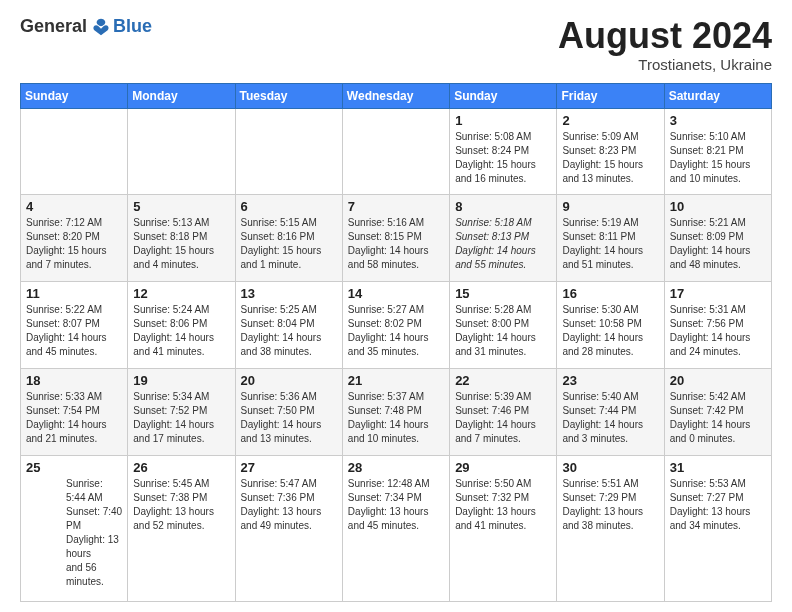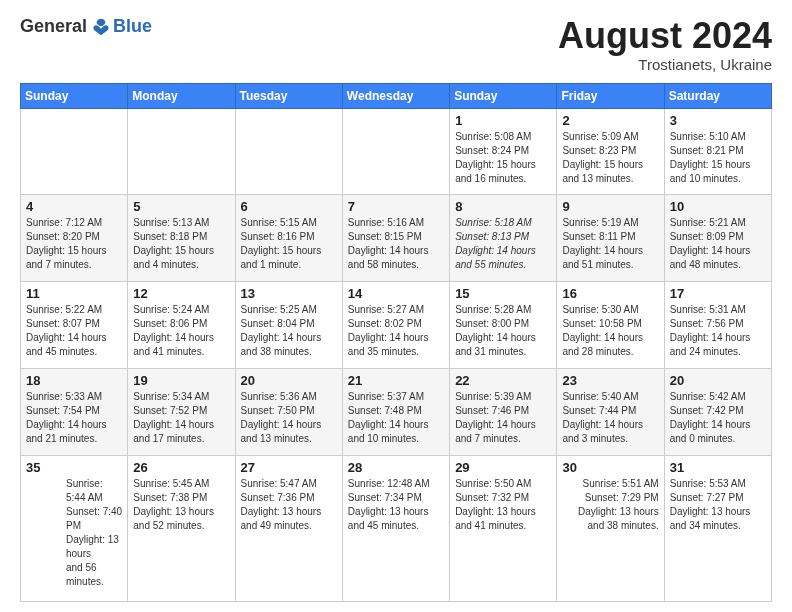--- a/index.html
+++ b/index.html
@@ -322,21 +322,21 @@
           <td>
             <span class="day-number">20</span>
             <div class="day-info" style="white-space: pre-line;">Sunrise: 5:42 AM
 Sunset: 7:42 PM
 Daylight: 14 hours
 and 0 minutes.</div>
           </td>
         </tr>
         <tr class="row-odd">
           <td>
-            <span class="day-number">35</span>
+            <span class="day-number">25</span>
             <div class="day-info" style="white-space: pre-line; margin-left: 40px;">Sunrise: 5:44 AM
 Sunset: 7:40 PM
 Daylight: 13 hours
 and 56 minutes.</div>
           </td>
           <td>
             <span class="day-number">26</span>
             <div class="day-info" style="white-space: pre-line;">Sunrise: 5:45 AM
 Sunset: 7:38 PM
 Daylight: 13 hours
@@ -358,21 +358,21 @@
           </td>
           <td>
             <span class="day-number">29</span>
             <div class="day-info" style="white-space: pre-line;">Sunrise: 5:50 AM
 Sunset: 7:32 PM
 Daylight: 13 hours
 and 41 minutes.</div>
           </td>
           <td>
             <span class="day-number">30</span>
-            <div class="day-info" style="white-space: pre-line; text-align: right;">Sunrise: 5:51 AM
+            <div class="day-info" style="white-space: pre-line;">Sunrise: 5:51 AM
 Sunset: 7:29 PM
 Daylight: 13 hours
 and 38 minutes.</div>
           </td>
           <td>
             <span class="day-number">31</span>
             <div class="day-info" style="white-space: pre-line;">Sunrise: 5:53 AM
 Sunset: 7:27 PM
 Daylight: 13 hours
 and 34 minutes.</div>

